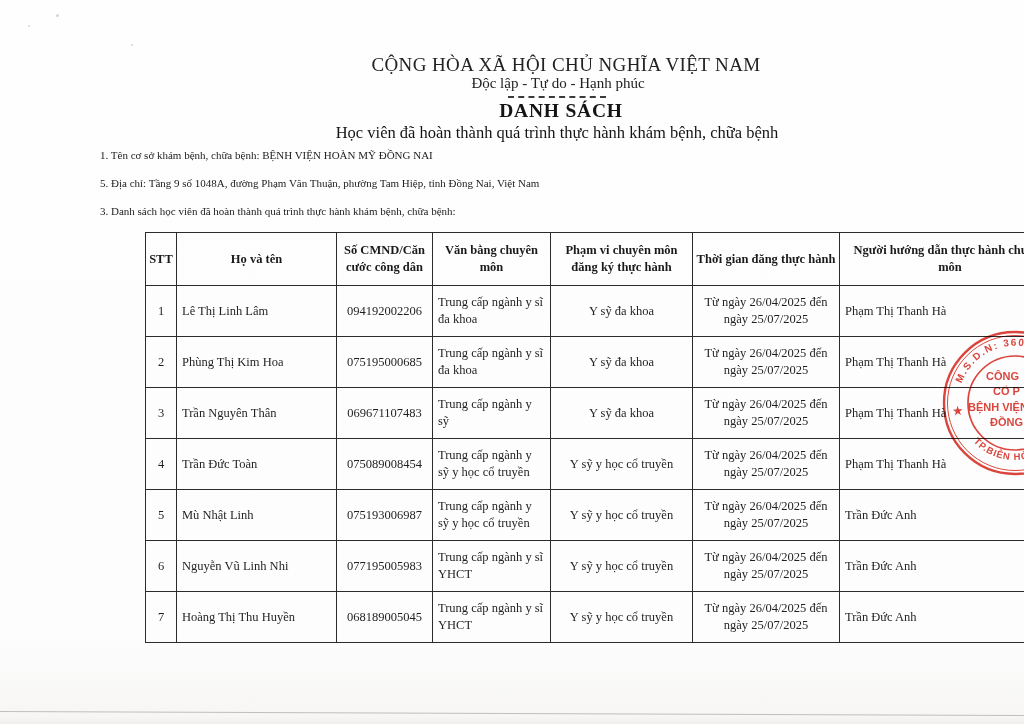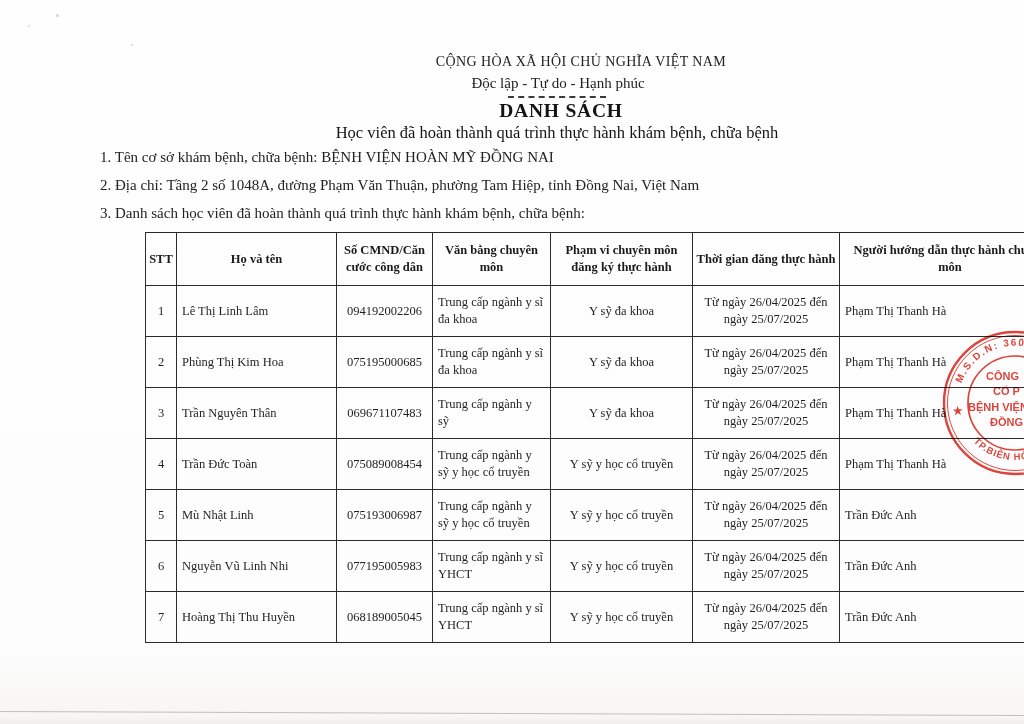--- a/index.html
+++ b/index.html
@@ -11,30 +11,30 @@
     color: #1d1d1d;
     position: relative;
   }
   .page {
     position: absolute; inset: 0;
     background: linear-gradient(180deg, #fefefe 0%, #fdfdfd 88%, #f7f6f5 99%, #efeeec 100%);
   }
   .abs { position: absolute; }
   .centered { transform: translateX(-50%); white-space: nowrap; }
 
-  .nat-line1 { top: 54px; left: 581px; font-size: 14px; letter-spacing: 0.4px; color: #222; }
+  .nat-line1 { top: 54px; left: 566px; font-size: 19px; letter-spacing: 0.4px; color: #222; }
   .nat-line2 { top: 75px; left: 558px; font-size: 15px; color: #222; }
   .dash-rule {
     top: 96px; left: 557px; width: 98px; height: 0;
     border-top: 2px dashed #3a3a3a;
   }
   .doc-title { top: 100px; left: 561px; font-size: 19.5px; font-weight: bold; letter-spacing: 0.8px; color: #141414; }
   .doc-subtitle { top: 123px; left: 557px; font-size: 16.5px; font-weight: normal; color: #141414; }
 
-  .item { left: 100px; font-size: 15px; color: #222; white-space: nowrap; }
+  .item { left: 100px; font-size: 11px; color: #222; white-space: nowrap; }
   .item-1 { top: 149px; }
   .item-2 { top: 177px; }
   .item-3 { top: 205px; }
 
   .list-table {
     position: absolute; left: 97px; top: 232px;
     border-collapse: collapse; table-layout: fixed;
     width: 915px;
     margin-left: 48px;
   }
@@ -84,21 +84,21 @@
 <div class="page">
 
   <div class="abs centered nat-line1">CỘNG HÒA XÃ HỘI CHỦ NGHĨA VIỆT NAM</div>
   <div class="abs centered nat-line2">Độc lập - Tự do - Hạnh phúc</div>
   <div class="abs centered dash-rule"></div>
 
   <div class="abs centered doc-title">DANH SÁCH</div>
   <div class="abs centered doc-subtitle">Học viên đã hoàn thành quá trình thực hành khám bệnh, chữa bệnh</div>
 
   <div class="abs item item-1">1. Tên cơ sở khám bệnh, chữa bệnh: BỆNH VIỆN HOÀN MỸ ĐỒNG NAI</div>
-  <div class="abs item item-2">2. Địa chỉ: Tầng 2 số 1048A, đường Phạm Văn Thuận, phường Tam Hiệp, tỉnh Đồng Nai, Việt Nam</div>
+  <div class="abs item item-2">5. Địa chỉ: Tầng 9 số 1048A, đường Phạm Văn Thuận, phường Tam Hiệp, tỉnh Đồng Nai, Việt Nam</div>
   <div class="abs item item-3">3. Danh sách học viên đã hoàn thành quá trình thực hành khám bệnh, chữa bệnh:</div>
 
   <table class="list-table">
     <colgroup>
       <col style="width:31px">
         <col style="width:160px">
         <col style="width:96px">
       <col style="width:118px">
         <col style="width:142px">
         <col style="width:147px">

